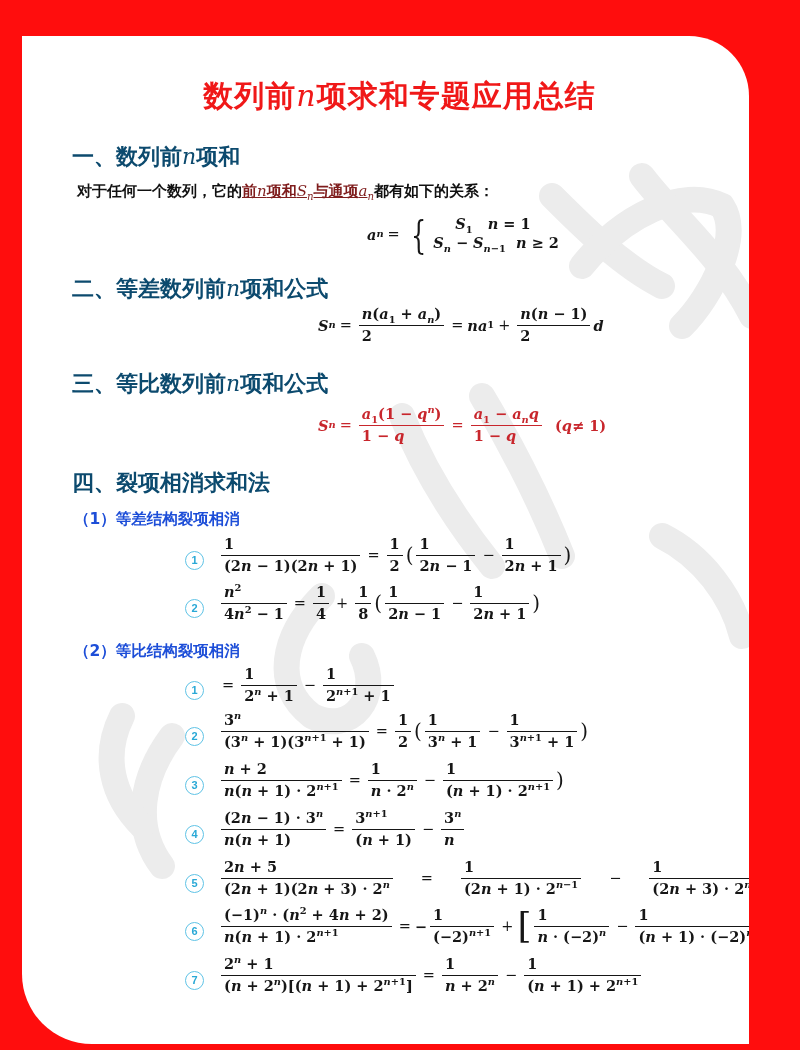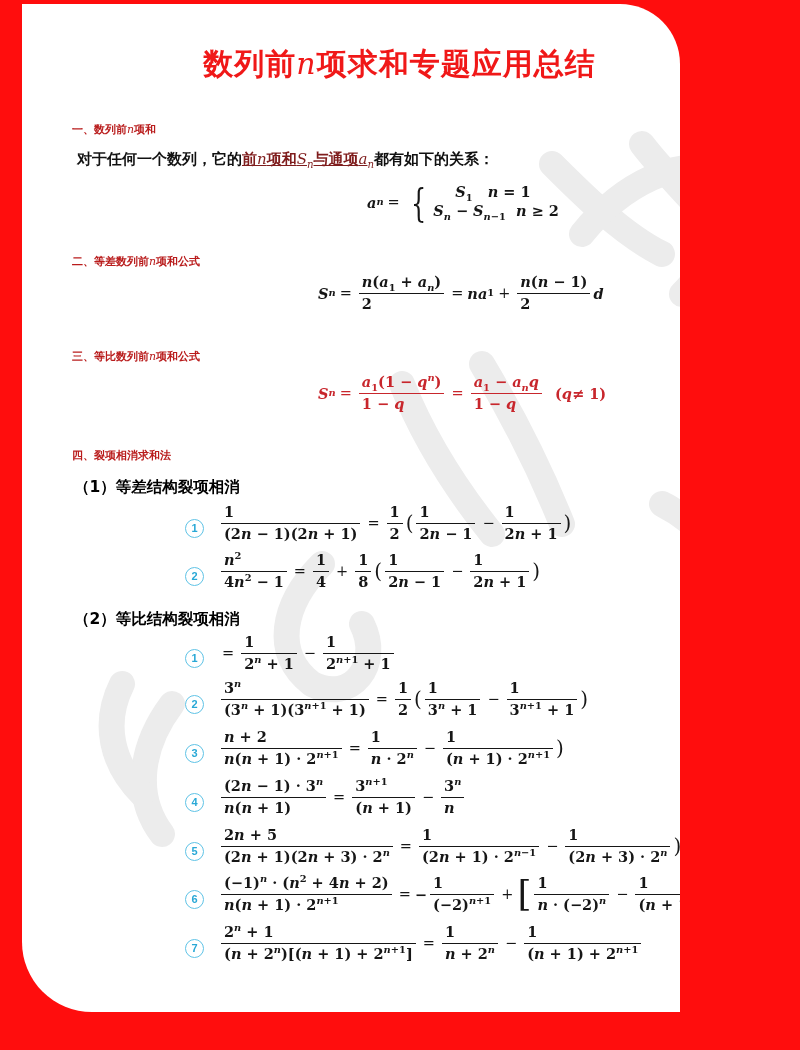--- a/index.html
+++ b/index.html
@@ -1,25 +1,25 @@
 <!DOCTYPE html>
 <html><head>
 <meta charset="utf-8">
 <style>
   html, body { margin:0; padding:0; }
   body { width:800px; height:1050px; background:#ff0d0d; position:relative; overflow:hidden;
          font-family:"DejaVu Sans", "Liberation Sans", sans-serif; }
-  .panel { position:absolute; left:22px; top:4px; width:658px; height:1008px; background:#fff;
+  .panel { position:absolute; left:22px; top:36px; width:727px; height:1008px; background:#fff;
            border-radius:0 60px 0 70px; overflow:hidden; }
   .watermark { position:absolute; pointer-events:none; }
   .title { position:absolute; left:0; width:755px; top:40px; text-align:center; color:#f01818;
            font-size:30px; font-weight:bold; letter-spacing:1px; }
   .title i, .h i, .intro i { font-family:"DejaVu Serif", serif; font-style:italic; font-weight:normal; }
-  .h { position:absolute; color:#b91c1c; font-size:11px; font-weight:bold;margin-top:12px; }
-  .sub { position:absolute; color:#000000; font-size:15.5px; font-weight:bold; }
+  .h { position:absolute; color:#0c4a6e; font-size:22px; font-weight:bold; }
+  .sub { position:absolute; color:#1d4ed8; font-size:15.5px; font-weight:bold; }
   .intro { position:absolute; left:55px; top:146px; font-size:15px; font-weight:bold; color:#111; }
   .intro .red { color:#7f1d1d;text-decoration:underline; }
   .math { position:absolute; font-family:"DejaVu Serif", "Liberation Serif", serif; font-weight:bold;
           color:#161616; font-size:14.5px; display:flex; align-items:center; white-space:nowrap; }
   .math.red { color:#c8262c; }
   .math i { font-style:italic; }
   .frac { display:inline-flex; flex-direction:column; vertical-align:middle; margin:0 3px; }
   .frac .num { padding:0 3px 2px; line-height:1.15; }
   .frac .den { padding:2px 3px 0; border-top:1.3px solid currentColor; line-height:1.15; }
   .op { margin:0 4px; font-weight:normal; }
@@ -242,21 +242,21 @@
         <span class="den">(<i>n</i> + 1)</span>
       </span>
       <span class="op">−</span>
     <span class="frac">
         <span class="num">3<sup><i>n</i></sup></span>
         <span class="den"><i>n</i></span>
       </span>
   </div>
 
   <div class="circ" style="left:163px;top:838px;">5</div>
-  <div class="math" style="left:196px;top:823px;">
+  <div class="math" style="left:196px;top:823px;gap:21px;">
     <span class="frac">
         <span class="num">2<i>n</i> + 5</span>
         <span class="den">(2<i>n</i> + 1)(2<i>n</i> + 3) · 2<sup><i>n</i></sup></span>
       </span>
     <span class="op">=</span>
     <span class="frac">
         <span class="num">1</span>
         <span class="den">(2<i>n</i> + 1) · 2<sup><i>n</i>−1</sup></span>
       </span>
       <span class="op">−</span>

